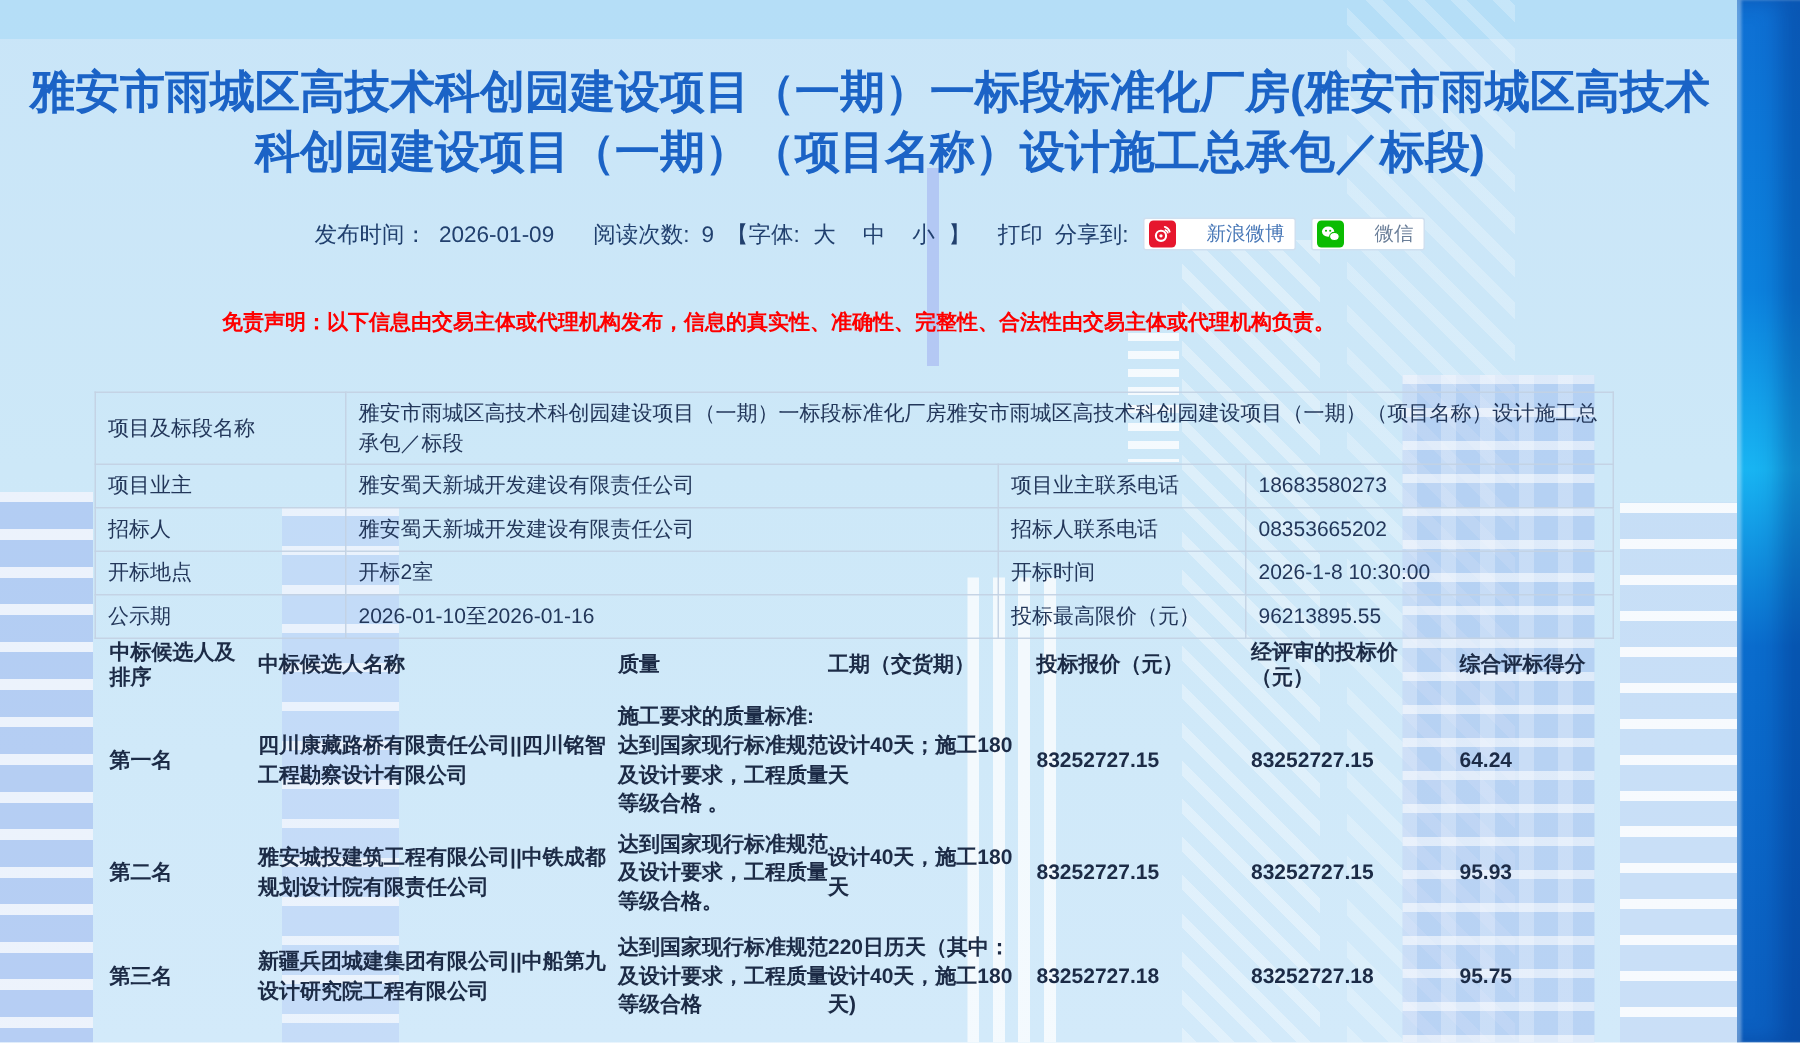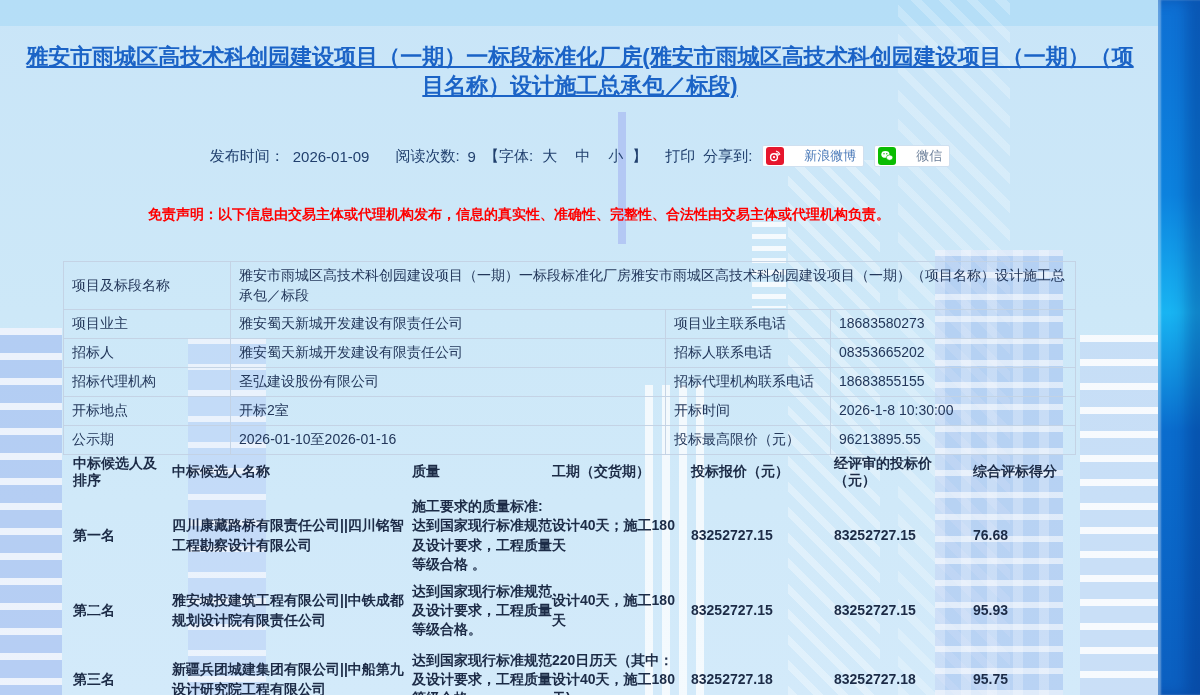--- a/index.html
+++ b/index.html
@@ -28,21 +28,21 @@
        background-image:repeating-linear-gradient(180deg,rgba(255,255,255,.85) 0 7px,rgba(255,255,255,0) 7px 24px);}
   .b-ant{left:618px;top:112px;width:8px;height:132px;background:rgba(160,175,240,.55);}
   .b-dash{left:752px;top:222px;width:34px;height:86px;
        background-image:repeating-linear-gradient(180deg,rgba(255,255,255,.8) 0 5px,rgba(255,255,255,0) 5px 12px);}
   .band-right{left:1158px;top:0;width:42px;height:695px;
        background:linear-gradient(180deg,#0e6fd3 0%,#0c82de 28%,#18b4f2 45%,#0a6ccd 62%,#0b5fc0 100%);
        box-shadow:inset 3px 0 2px rgba(255,255,255,.35), inset -14px 0 14px rgba(0,40,120,.35);}
   
   .content{position:absolute;inset:0;z-index:1;}
   .page-title{position:absolute;top:42px;left:20px;width:1120px;text-align:center;
-       font-size:22px;font-weight:600;line-height:1.32;color:#1b63c6;text-decoration:underline;}
+       font-size:30px;font-weight:600;line-height:1.32;color:#1b63c6;}
   .meta{position:absolute;top:145px;left:0;width:1160px;display:flex;justify-content:center;
        align-items:center;font-size:15px;color:#21406e;}
   .meta .gap-l{margin-left:26px;}
   .meta .gap-s{margin-left:8px;}
   .meta .fontsize-opt{margin:0 9px;cursor:pointer;}
   .meta .linkish{cursor:pointer;margin-left:18px;}
   .share-btn{display:inline-flex;align-items:center;gap:20px;background:#fff;
        border:1px solid #cfe0f0;border-radius:2px;padding:1px 7px 1px 3px;margin-left:10px;
        font-size:13px;cursor:pointer;}
   .share-btn .ic{width:18px;height:18px;border-radius:3px;display:inline-flex;
@@ -154,26 +154,20 @@
           <td class="lbl">项目业主联系电话</td>
           <td>18683580273</td>
         </tr>
         <tr style="height:29px">
           <td class="lbl">招标人</td>
           <td>雅安蜀天新城开发建设有限责任公司</td>
           <td class="lbl">招标人联系电话</td>
           <td>08353665202</td>
         </tr>
         <tr style="height:29px">
-          <td class="lbl">招标代理机构</td>
-          <td>圣弘建设股份有限公司</td>
-          <td class="lbl">招标代理机构联系电话</td>
-          <td>18683855155</td>
-        </tr>
-        <tr style="height:29px">
           <td class="lbl">开标地点</td>
           <td>开标2室</td>
           <td class="lbl">开标时间</td>
           <td>2026-1-8 10:30:00</td>
         </tr>
         <tr style="height:29px">
           <td class="lbl">公示期</td>
           <td>2026-01-10至2026-01-16</td>
           <td class="lbl">投标最高限价（元）</td>
           <td>96213895.55</td>
@@ -201,21 +195,21 @@
           <td class="rt-eval">经评审的投标价（元）</td>
           <td class="rt-score">综合评标得分</td>
         </tr>
         <tr style="height:92px">
           <td class="rt-rank">第一名</td>
           <td class="rt-name">四川康藏路桥有限责任公司||四川铭智工程勘察设计有限公司</td>
           <td class="rt-qual">施工要求的质量标准:达到国家现行标准规范及设计要求，工程质量等级合格 。</td>
           <td>设计40天；施工180天</td>
           <td class="rt-bid">83252727.15</td>
           <td class="rt-eval">83252727.15</td>
-          <td class="rt-score">76.68</td>
+          <td class="rt-score">64.24</td>
         </tr>
         <tr style="height:56px">
           <td class="rt-rank">第二名</td>
           <td class="rt-name">雅安城投建筑工程有限公司||中铁成都规划设计院有限责任公司</td>
           <td class="rt-qual">达到国家现行标准规范及设计要求，工程质量等级合格。</td>
           <td>设计40天，施工180天</td>
           <td class="rt-bid">83252727.15</td>
           <td class="rt-eval">83252727.15</td>
           <td class="rt-score">95.93</td>
         </tr>

